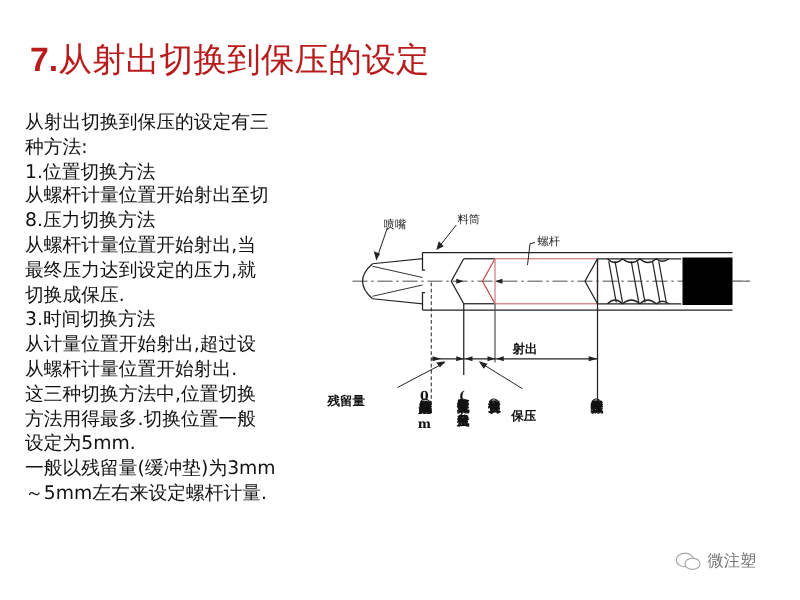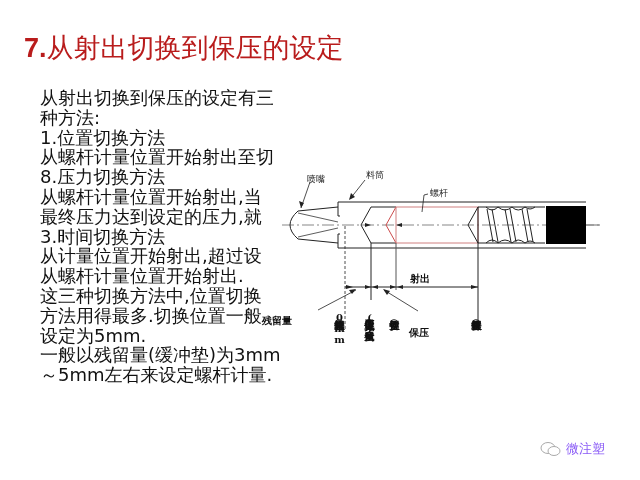--- a/index.html
+++ b/index.html
@@ -6,52 +6,53 @@
     body {
       width: 640px; height: 480px; background: #ffffff; position: relative; overflow: hidden;
       font-family: "DejaVu Sans", "Liberation Sans", sans-serif; color: #111;
     }
     .title {
       position: absolute; left: 24px; top: 30px;
       font-size: 27px; color: #b91c1c; letter-spacing: 0px; white-space: nowrap;
     }
     .title .num { font-family: "Liberation Sans", sans-serif; font-weight: bold; }
     .body-text {
-      position: absolute; left: 40px; top: 88px; width: 245px;
-      font-size: 18px; line-height: 19.8px; color: #111;
+      position: absolute; left: 20px; top: 88px; width: 245px;
+      font-size: 15px; line-height: 19.8px; color: #111;
     }
     .body-text .line { display: block; white-space: nowrap; }
     .diagram { position: absolute; left: 0; top: 0; }
     .lbl { font-size: 9px; fill: #222; font-family: "DejaVu Serif", serif; }
     .lbl-b { font-size: 10px; fill: #111; font-family: "DejaVu Serif", serif; font-weight: bold; }
     .vlabel {
       position: absolute; writing-mode: vertical-rl; text-orientation: upright;
       font-family: "DejaVu Serif", serif; font-weight: bold; font-size: 10px; line-height: 11px;
       color: #111; letter-spacing: 0px;
     }
     .vlabel .mark { display: inline-block; font-size: 9px; }
     .side-lbl { position: absolute; font-family: "DejaVu Serif", serif; font-weight: bold; font-size: 10px; color: #111; white-space: nowrap; }
     .watermark {
       position: absolute; left: 540px; top: 440px; display: flex; align-items: center; gap: 4px;
-      color: #8b5cf6; font-size: 13px;
+      color: #737373; font-size: 13px;
     }
   </style>
 </head>
 <body>
 
 <div class="title"><span class="num">7.</span><span>从射出切换到保压的设定</span></div>
 
 <div class="body-text">
   <span class="line">从射出切换到保压的设定有三</span>
   <span class="line">种方法:</span>
   <span class="line">1.位置切换方法</span>
   <span class="line">从螺杆计量位置开始射出至切</span>
   <span class="line">8.压力切换方法</span>
   <span class="line">从螺杆计量位置开始射出,当</span>
   <span class="line">最终压力达到设定的压力,就</span>
+  <span class="line">切换成保压.</span>
   <span class="line">3.时间切换方法</span>
   <span class="line">从计量位置开始射出,超过设</span>
   <span class="line">从螺杆计量位置开始射出.</span>
   <span class="line">这三种切换方法中,位置切换</span>
   <span class="line">方法用得最多.切换位置一般</span>
   <span class="line">设定为5mm.</span>
   <span class="line">一般以残留量(缓冲垫)为3mm</span>
   <span class="line">～5mm左右来设定螺杆计量.</span>
 </div>
 

